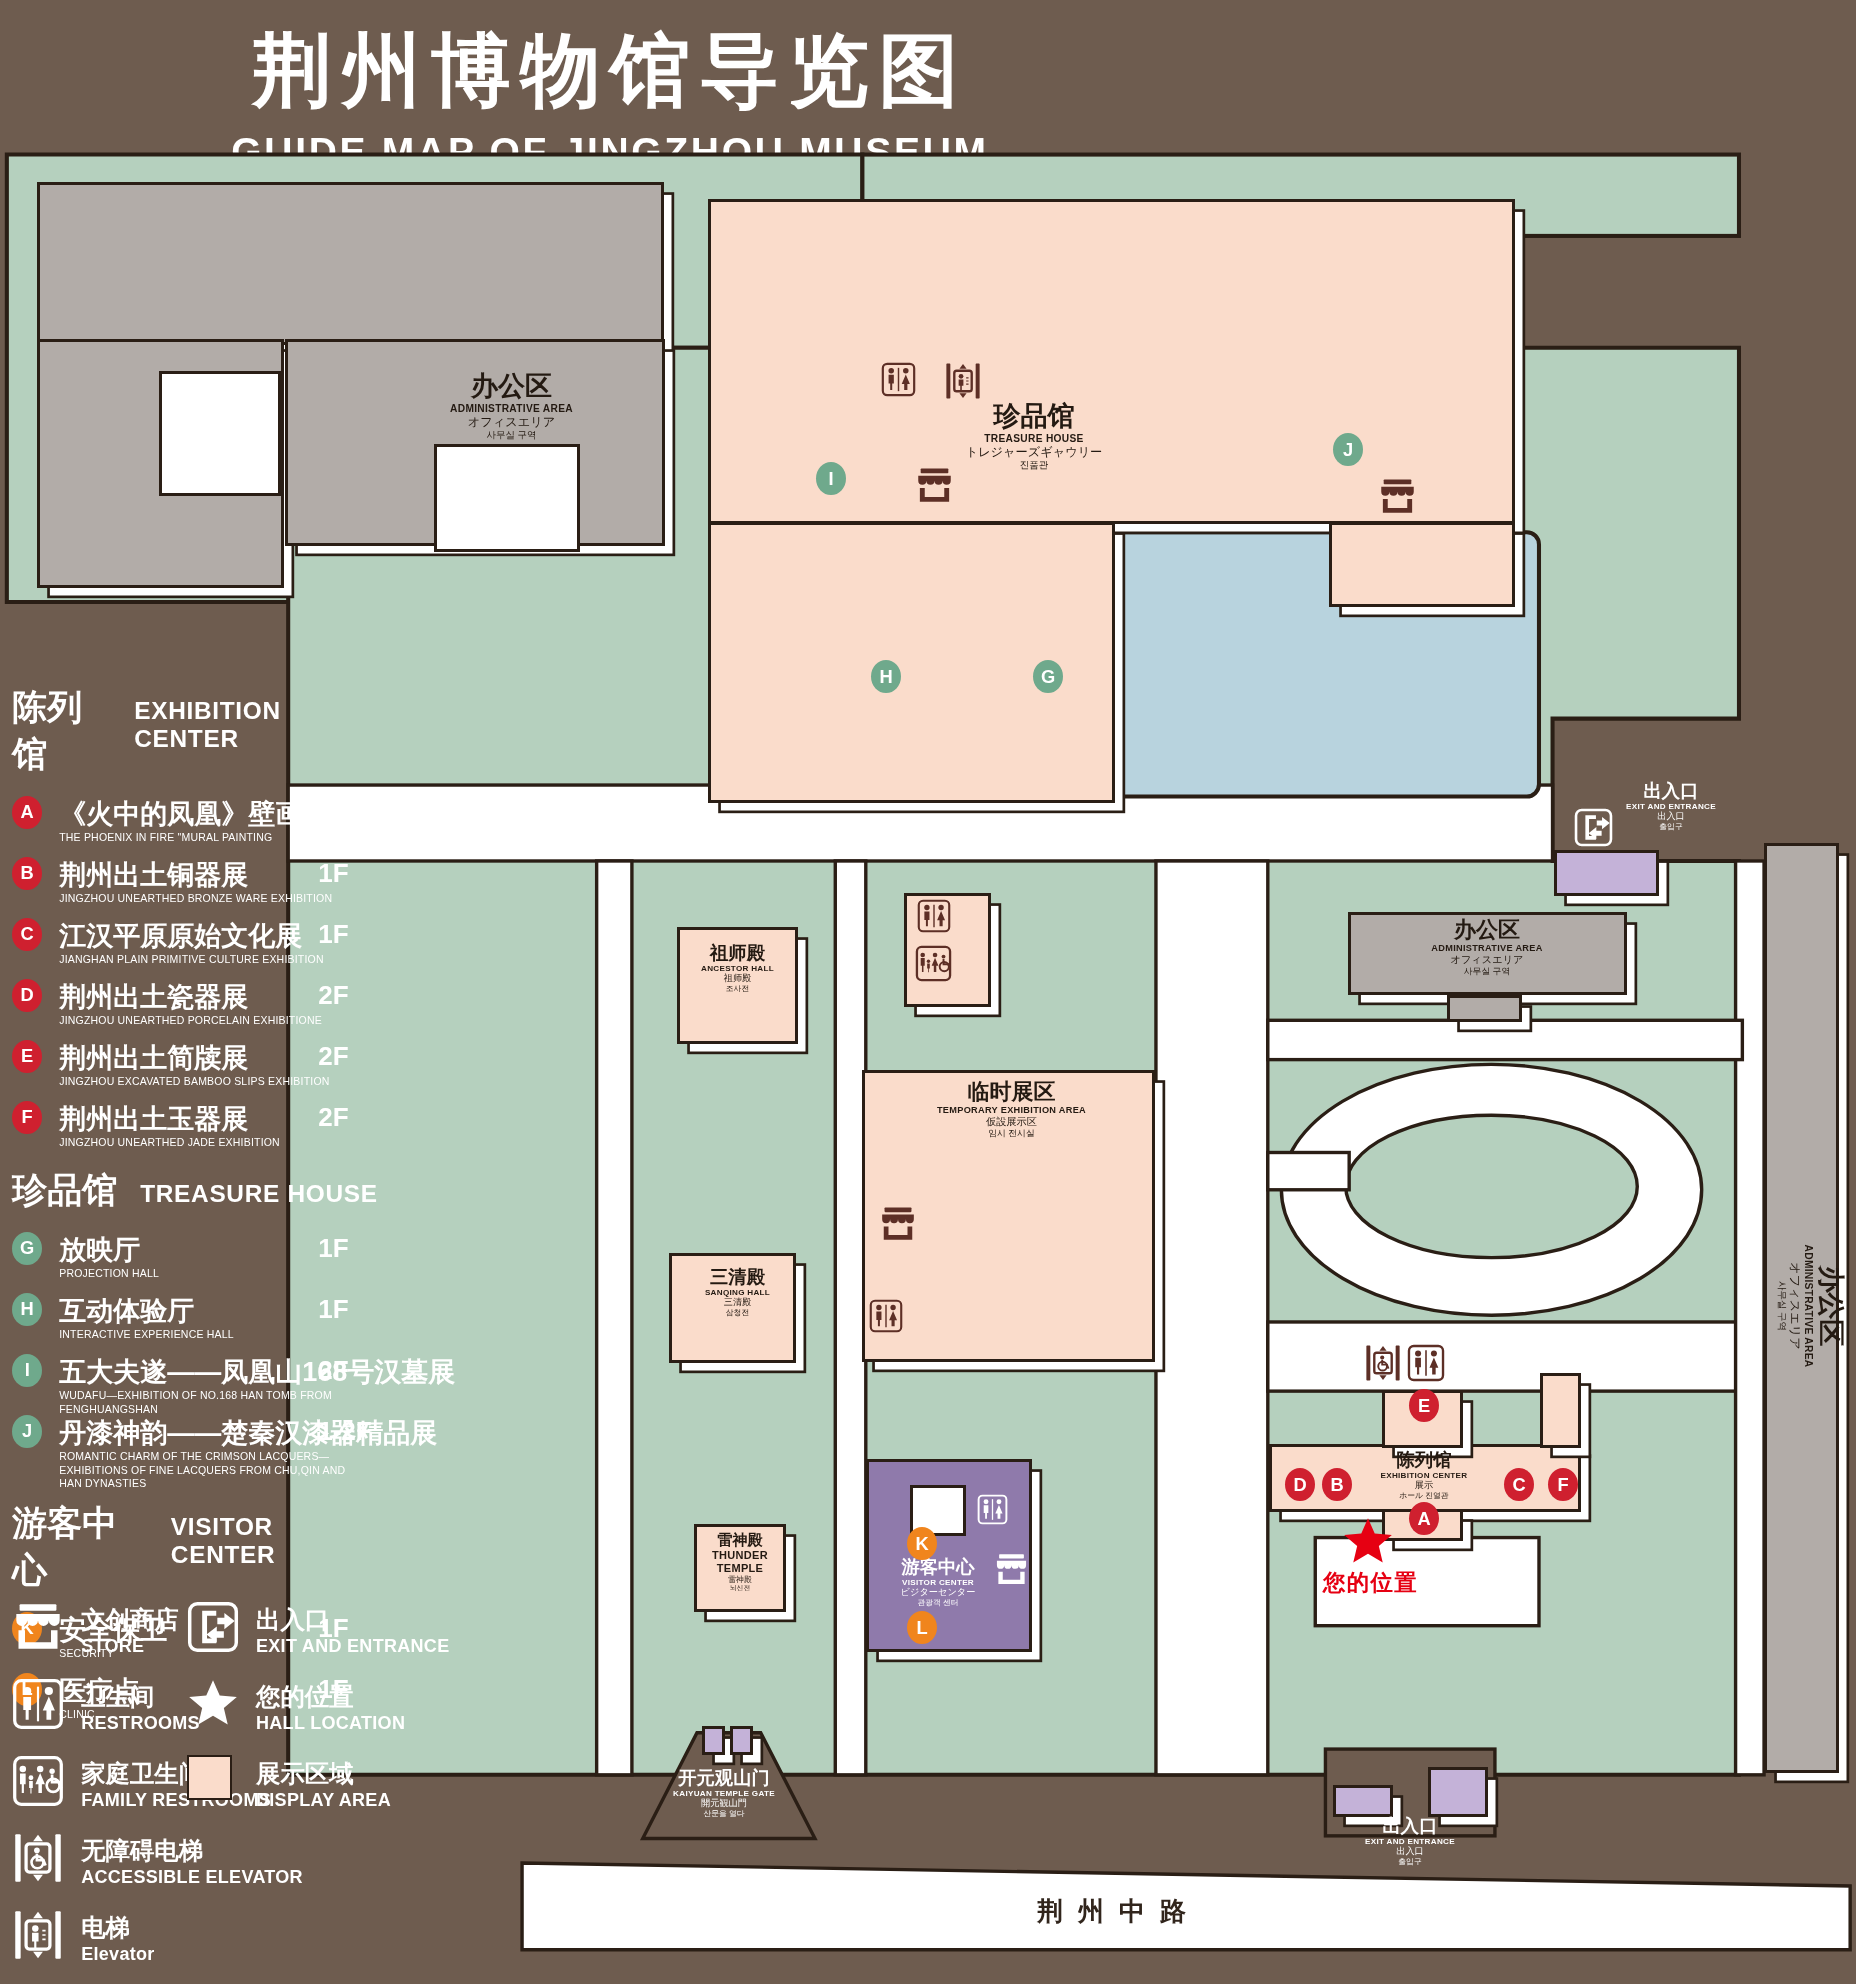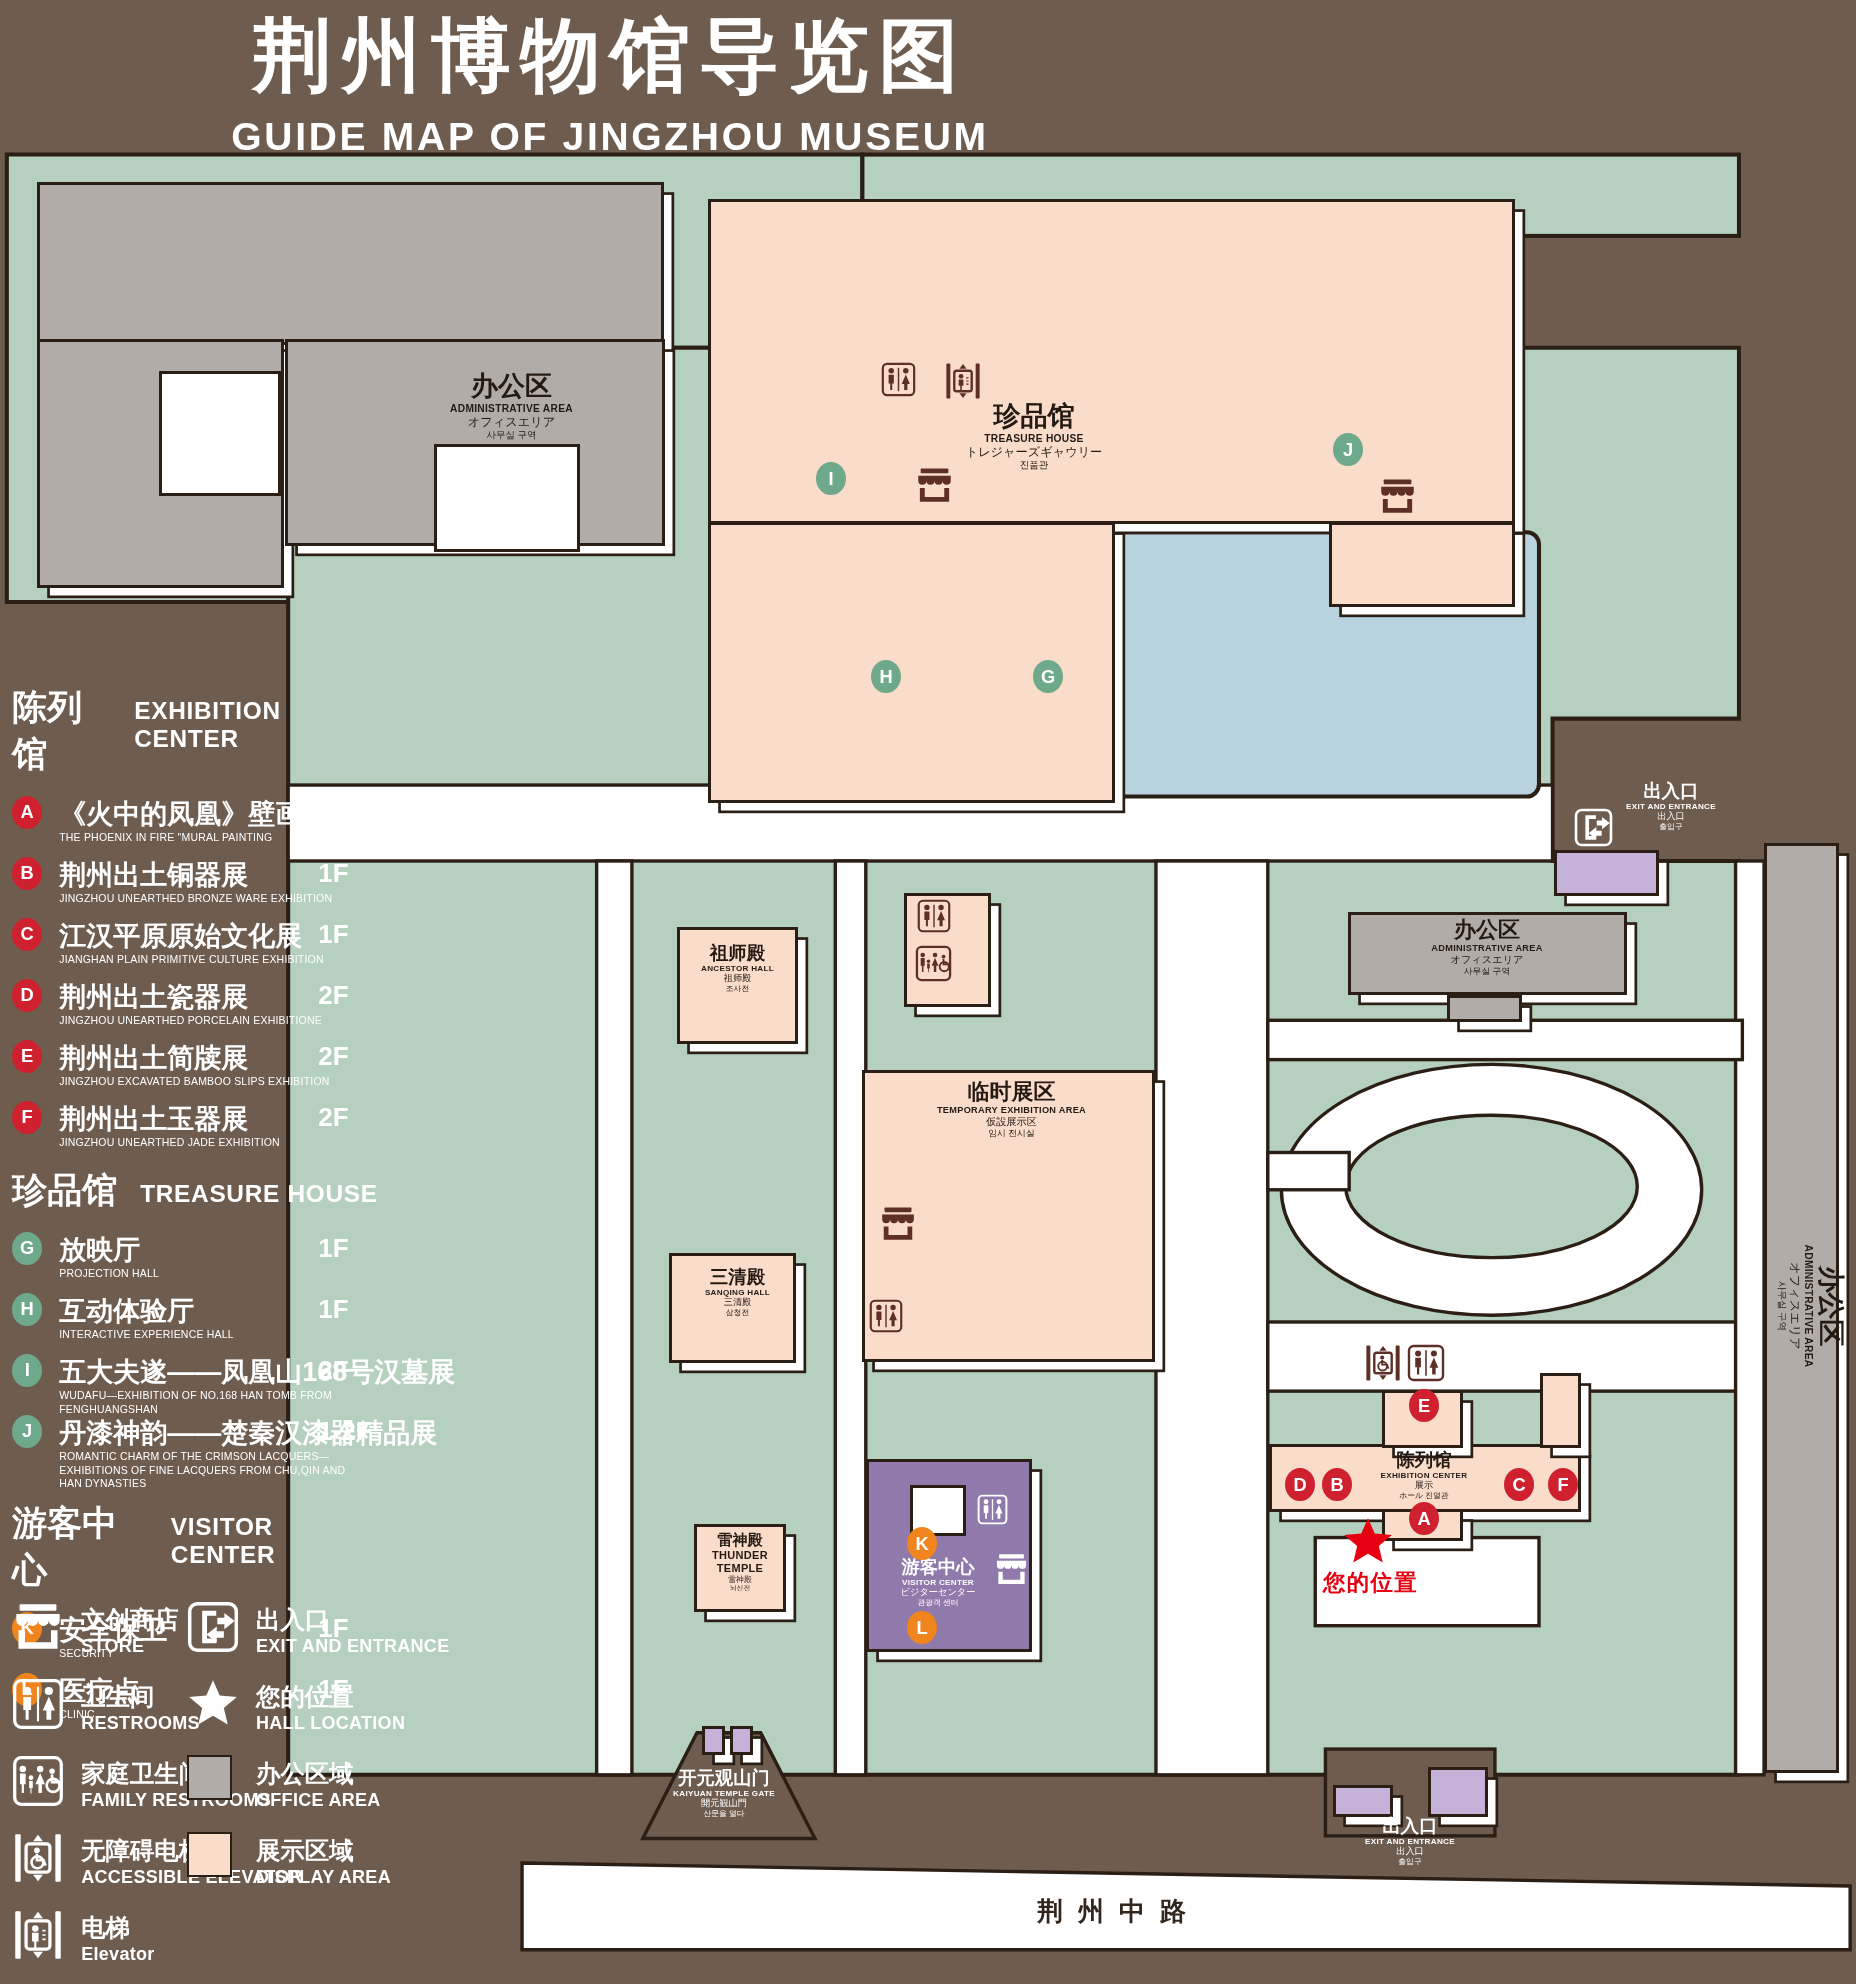--- a/index.html
+++ b/index.html
@@ -1,20 +1,20 @@
 <!DOCTYPE html>
 <html style="font-size:11px"><head>
 <meta charset="utf-8">
 <style>
   html,body{margin:0;padding:0;}
   body{font-family:"Liberation Sans","DejaVu Sans",sans-serif;background:#4a3c32;}
   #stage{position:relative;width:1857px;height:1985px;background:#6e5c4f;overflow:hidden;}
   
   .hd{position:absolute;left:0;top:8;width:1220px;text-align:center;color:#fff;}
-  .hd .t{font-size:80px;font-weight:bold;letter-spacing:9.5px;line-height:1.4;}
+  .hd .t{font-size:80px;font-weight:bold;letter-spacing:9.5px;line-height:1.4;margin-top:15px;}
   .hd .s{font-size:39px;font-weight:bold;letter-spacing:2.7px;margin-top:2.7px;}
   
   svg.base{position:absolute;left:0;top:0;}
   
   .b{position:absolute;border:3.4px solid #2a1e15;box-shadow:10.2px 10.2px 0 -2.7px #ffffff,10.2px 10.2px 0 0 #2a1e15;box-sizing:border-box;}
   .gray{background:#b2aca8}.pink{background:#fadccb}.purple{background:#8f7aab}
   .lav{background:#c4b2d8}.white{background:#ffffff;box-shadow:none;}
   
   .ml{position:absolute;text-align:center;color:#241a12;line-height:1.18;}
   .ml span{display:block;}
@@ -564,27 +564,20 @@
       <div class="srow">
         <span class="ic i-star">
           <svg viewBox="0 0 48 48" fill="currentColor">
             <path d="M24 2 l6.2 14.2 15.8 1.4 -12 10.2 3.6 15.2 -13.6 -8.2 -13.6 8.2 3.6 -15.2 -12 -10.2 15.8 -1.4 z"></path>
           </svg>
         </span>
         <span class="szh">您的位置</span>
         <span class="sen">HALL LOCATION</span>
       </div>
 
-      <div class="srow">
-        <span class="ic i-office-swatch">
-          <div class="swatch sw-office"></div>
-        </span>
-        <span class="szh">办公区域</span>
-        <span class="sen">OFFICE AREA</span>
-      </div>
 
       <div class="srow">
         <span class="ic i-display-swatch">
           <div class="swatch sw-display"></div>
         </span>
         <span class="szh">展示区域</span>
         <span class="sen">DISPLAY AREA</span>
       </div>
     </div>
 

